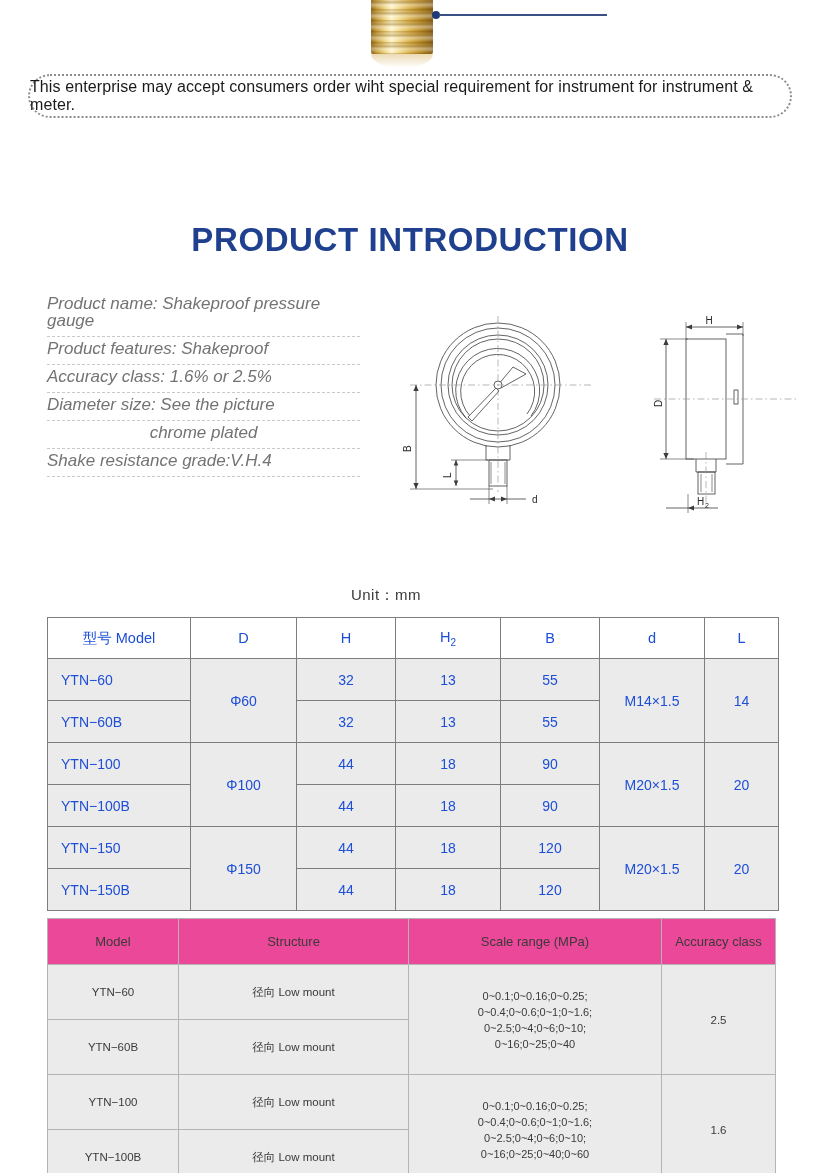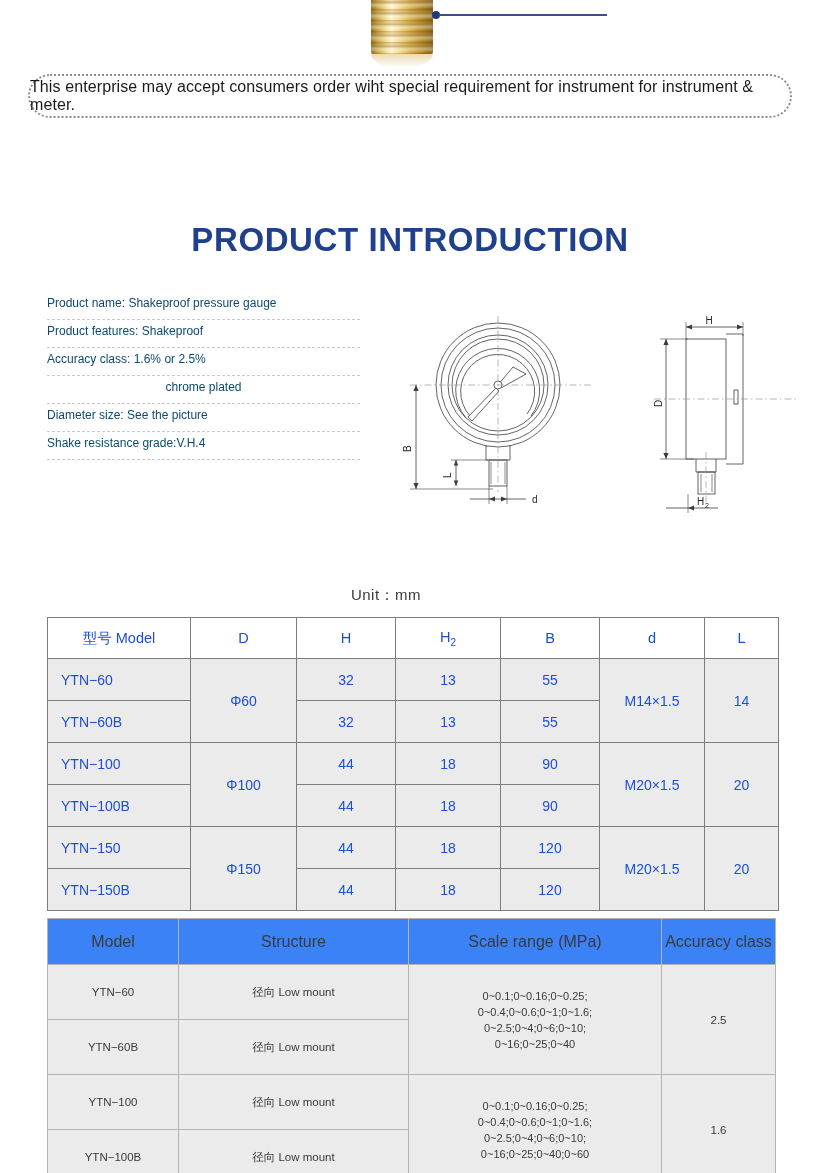--- a/index.html
+++ b/index.html
@@ -52,21 +52,21 @@
   
   #page-title{
     position:absolute;left:0;top:221px;width:820px;text-align:center;
     font-size:33px;font-weight:bold;color:#1f3f8f;letter-spacing:.6px;
   }
 
   
   #spec-list{position:absolute;left:47px;top:292px;width:313px;}
   .spec-row{
     border-bottom:1px dashed #c9c9c9;padding:3px 0 7px 0;
-    font-size:12px;color:#0c4a6e;line-height:17px;
+    font-size:17px;color:#737373;line-height:17px;font-style:italic;
   }
   .spec-row.indent{text-align:center;}
 
   
   #drawings{position:absolute;left:398px;top:312px;width:410px;height:225px;}
 
   
   #unit-label{
     position:absolute;left:0;top:586px;width:772px;text-align:center;
     font-size:15px;color:#3a3a3a;letter-spacing:.5px;
@@ -88,21 +88,21 @@
 
   
   #range-table{
     position:absolute;left:47px;top:918px;width:728px;
     border-collapse:collapse;table-layout:fixed;
   }
   #range-table th,#range-table td{
     border:1px solid #b4b4b4;text-align:center;font-weight:normal;
     font-size:11.5px;color:#3a3a3a;
   }
-  #range-table th{background:#3b82f6;height:43px;font-size:16px;}
+  #range-table th{background:#ec4899;height:43px;font-size:13px;}
   #range-table td{background:#ebebeb;height:52px;}
   #range-table td.rng{line-height:16px;font-size:11px;padding:4px 0;}
 </style>
 </head>
 <body>
 
 <div id="photo-area">
   <div id="brass-fitting"></div>
   <div id="brass-reflection"></div>
   <div id="callout-dot"></div>
@@ -112,22 +112,22 @@
 <div id="banner">
   <span id="banner-text">This enterprise may accept consumers order wiht special requirement for instrument for instrument &amp; meter.</span>
 </div>
 
 <div id="page-title">PRODUCT INTRODUCTION</div>
 
 <div id="spec-list">
   <div class="spec-row">Product name: Shakeproof pressure gauge</div>
   <div class="spec-row">Product features: Shakeproof</div>
   <div class="spec-row">Accuracy class: 1.6% or 2.5%</div>
+  <div class="spec-row">Diameter size: See the picture</div>
   <div class="spec-row indent">chrome plated</div>
-  <div class="spec-row">Diameter size: See the picture</div>
   <div class="spec-row">Shake resistance grade:V.H.4</div>
 </div>
 
 <div id="drawings">
   <svg width="410" height="225" viewBox="0 0 410 225">
     <g fill="none" stroke="#3c3c3c" stroke-width="0.8">
 
       <circle cx="100" cy="73" r="62"></circle>
       <circle cx="100" cy="73" r="57"></circle>
       <circle cx="100" cy="73" r="50"></circle>

